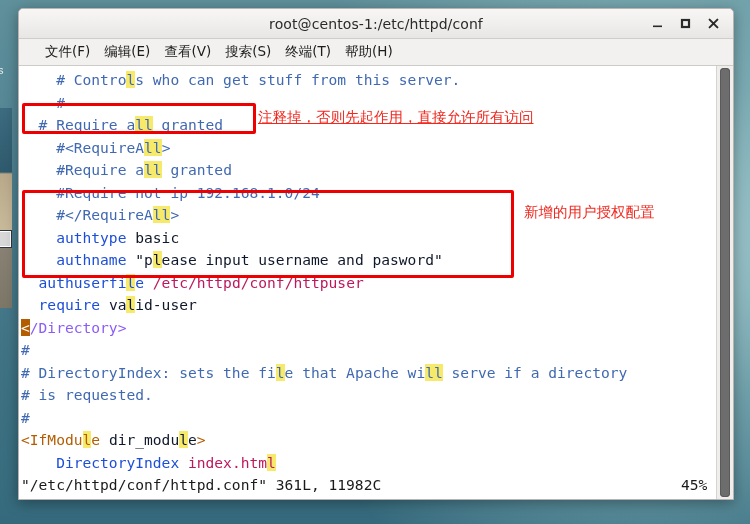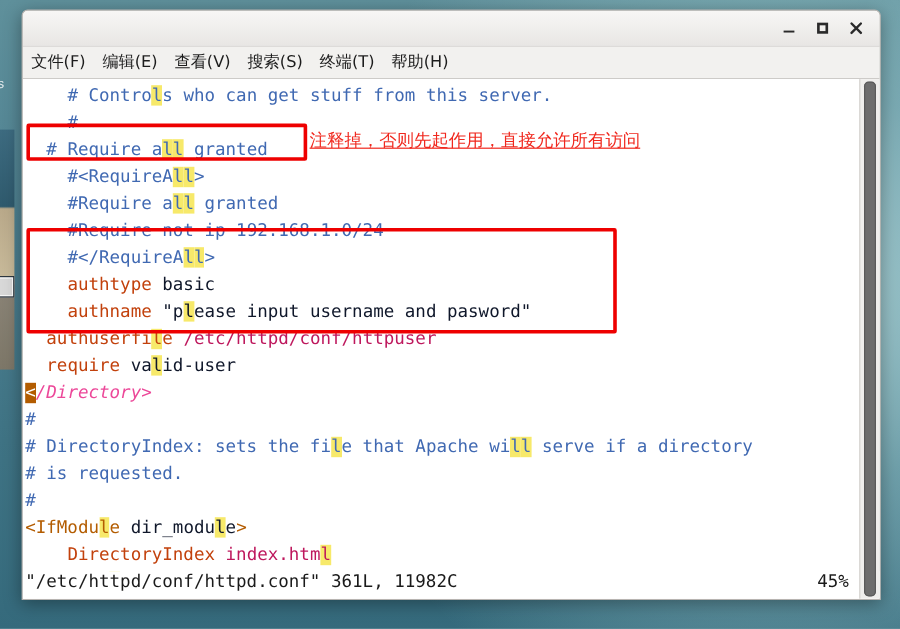--- a/index.html
+++ b/index.html
@@ -59,21 +59,21 @@
   .win-btn{
     width:28px;height:26px;display:flex;align-items:center;justify-content:center;
     cursor:default;color:#222;
   }
   .win-btn svg{display:block;}
 
   .menubar{
     height:26px;flex:0 0 26px;
     background:#f2f1ef;
     border-bottom:1px solid #cdcbc8;
-    display:flex;align-items:center;padding-left:0;
+    display:flex;align-items:center;padding-left:19px;
   }
   .menu-item{
     font-size:13.5px;color:#1c1c1c;padding:2px 7px;
     font-family:"DejaVu Sans","Liberation Sans",sans-serif;
     white-space:nowrap;cursor:default;
   }
 
   
   .term-wrap{flex:1 1 auto;display:flex;background:#ffffff;position:relative;min-height:0;}
   .term{
@@ -81,26 +81,26 @@
     background:#ffffff;overflow:hidden;
     font-family:"DejaVu Sans Mono","Liberation Mono",monospace;
     font-size:14.6px;
     line-height:22.5px;
     padding:3px 0 0 2px;
     white-space:pre;
   }
   .line{height:22.5px;white-space:pre;}
   .cmt{color:#4069b2;}
   .tag{color:#b35c00;margin-top:48px;}
-  .dir{color:#c2410c;}
+  .dir{color:#1d4ed8;}
   .val{color:#0f172a;}
   .plain{color:#be185d;}
   .hl{background:#f7e96a;color:inherit;}
   .cursor{background:#b35c00;color:#ffffff;}
-  .dim{color:#ec4899;font-style:italic;}
+  .dim{color:#8b5cf6;}
 
   .statusline{
     position:absolute;left:0;right:0;bottom:0;height:23px;
     font-family:"DejaVu Sans Mono","Liberation Mono",monospace;
     font-size:14.6px;color:#1a1a1a;white-space:pre;
     background:#fff;
   }
   .st-file{position:absolute;left:2px;top:0;}
   .st-pos{position:absolute;left:494px;top:0;margin-top:28px;}
   .st-pct{position:absolute;left:662px;top:0;}
@@ -137,20 +137,21 @@
 
   <div class="desktop">
     <div class="desk-strip"></div>
     <div class="desk-text">s</div>
     <div class="desk-icon i2"></div>
   </div>
 
   <div class="window">
 
     <div class="titlebar">
+      <div class="title-text">root@centos-1:/etc/httpd/conf</div>
       <div class="win-btns">
         <div class="win-btn">
           <svg width="13" height="13" viewBox="0 0 13 13" aria-hidden="true">
             <rect x="2" y="8.5" width="9" height="1.6" fill="#2a2a2a"></rect>
           </svg>
         </div>
         <div class="win-btn">
           <svg width="13" height="13" viewBox="0 0 13 13" aria-hidden="true">
             <rect x="3" y="3" width="7" height="7" fill="none" stroke="#2a2a2a" stroke-width="2.2"></rect>
           </svg>
@@ -184,14 +185,15 @@
       <div class="scrollbar">
         <div class="thumb"></div>
       </div>
     </div>
   </div>
 
   <div class="redbox b1"></div>
   <div class="redbox b2"></div>
 
   <div class="ann a1">注释掉，否则先起作用，直接允许所有访问</div>
+  <div class="ann a2">新增的用户授权配置</div>
 
 </div>
 
 </body></html>

